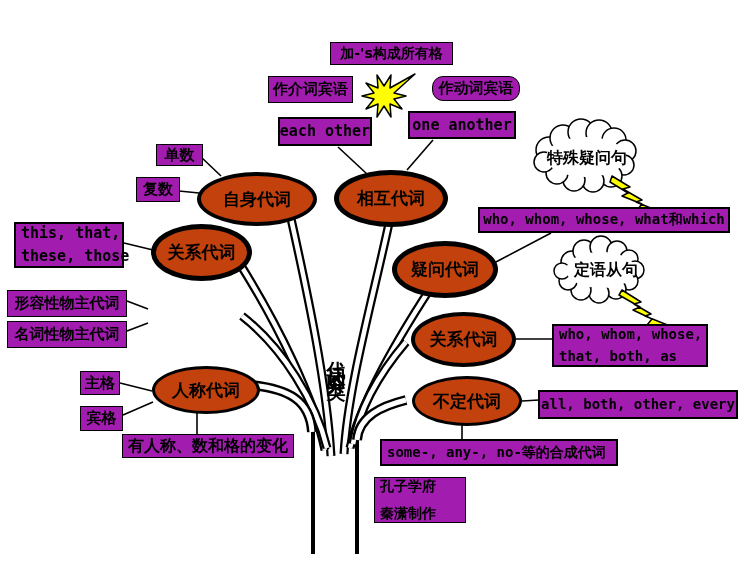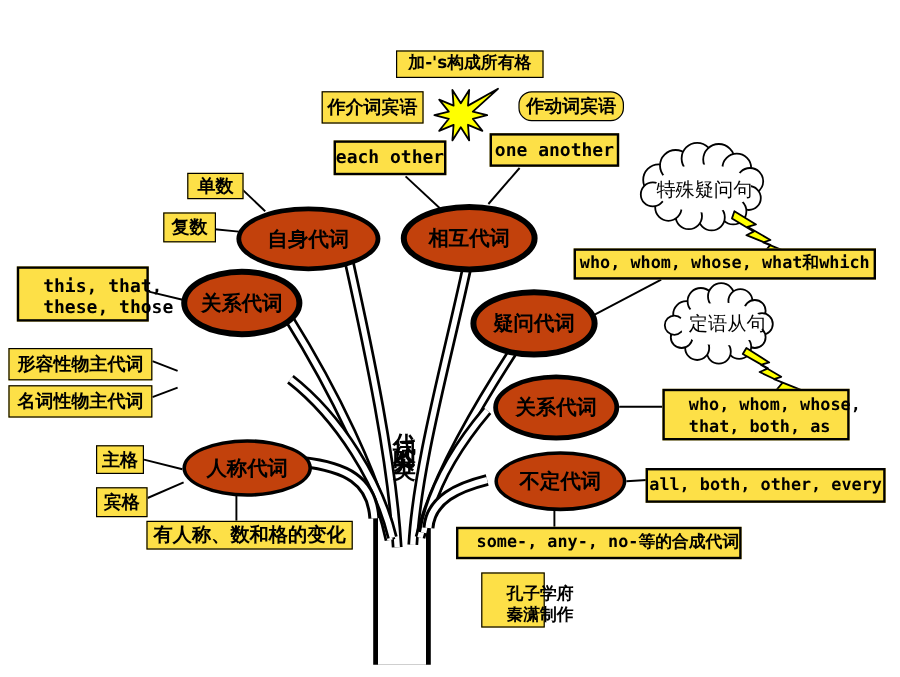--- a/index.html
+++ b/index.html
@@ -1,33 +1,33 @@
 <!DOCTYPE html>
 <html><head>
 <meta charset="utf-8">
 <style>
   html,body{margin:0;padding:0;background:#fff;}
   .stage{position:relative;width:750px;height:564px;background:#fff;overflow:hidden;
          font-family:"DejaVu Sans","Liberation Sans",sans-serif;color:#000;}
   svg.art{position:absolute;left:0;top:0;}
-  .box{position:absolute;border:2px solid #000;background:#fde047;display:flex;
+  .box{position:absolute;border:2px solid #000;background:#a21caf;display:flex;
        align-items:center;justify-content:center;font-weight:bold;box-sizing:border-box;
        white-space:nowrap;line-height:1.25;}
-  .box.alignleft{justify-content:flex-end;padding-left:20px;}
+  .box.alignleft{justify-content:space-between;padding-left:5px;}
   .box.thin{border-width:1.5px;}
   .mono{font-family:"DejaVu Sans Mono","Liberation Mono",monospace;font-size:15px;}
   .mono.small{font-size:14px;}
   .cjk{font-size:15px;}
   .cjk.small{font-size:14px;}
   .multiline{flex-direction:column;align-items:flex-start;justify-content:center;}
   .ellipse{position:absolute;border-radius:50%;background:#c2410c;display:flex;
            align-items:center;justify-content:center;font-weight:bold;font-size:17px;
            box-sizing:border-box;border:4px solid #000;white-space:nowrap;}
   .cloud-label{position:absolute;display:flex;align-items:center;justify-content:center;
-               font-weight:normal;font-size:16px;white-space:nowrap;}
+               font-weight:bold;font-size:16px;white-space:nowrap;}
   .trunk-label{position:absolute;writing-mode:vertical-rl;text-orientation:upright;
                font-weight:bold;font-size:19px;letter-spacing:5px;line-height:24px;}
 </style>
 </head>
 <body>
 
 <div class="stage">
 
   <svg class="art" width="750" height="564" viewBox="0 0 750 564">
 
@@ -157,21 +157,21 @@
     <span>who, whom, whose,</span>
     <span>that, both, as</span>
   </div>
 
   <div class="box thin cjk" style="left:80px;top:371px;width:40px;height:24px;">主格</div>
   <div class="box thin cjk" style="left:80px;top:406px;width:43px;height:25px;">宾格</div>
   <div class="box mono small" style="left:538px;top:390px;width:200px;height:29px;">all, both, other, every</div>
   <div class="box thin cjk" style="left:122px;top:434px;width:172px;height:24px;font-size:16px;">有人称、数和格的变化</div>
   <div class="box mono small alignleft" style="left:380px;top:439px;width:238px;height:27px;">some-, any-, no-等的合成代词</div>
 
-  <div class="box thin cjk small multiline alignleft" style="left:374px;top:477px;width:53px;height:46px;margin-left:27px;">
+  <div class="box thin cjk small multiline alignleft" style="left:374px;top:477px;width:92px;height:46px;">
     <span>孔子学府</span>
     <span>秦潇制作</span>
   </div>
 
   <div class="cloud-label" style="left:537px;top:147px;width:100px;height:22px;">特殊疑问句</div>
   <div class="cloud-label" style="left:564px;top:259px;width:84px;height:22px;">定语从句</div>
 
 </div>
 
 </body></html>

